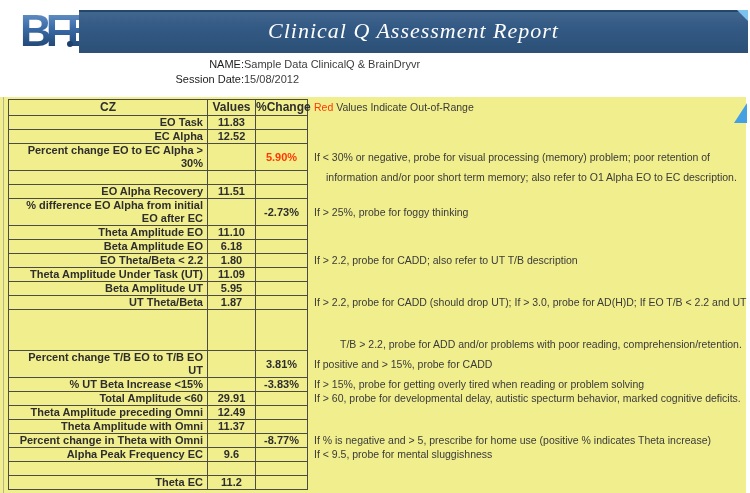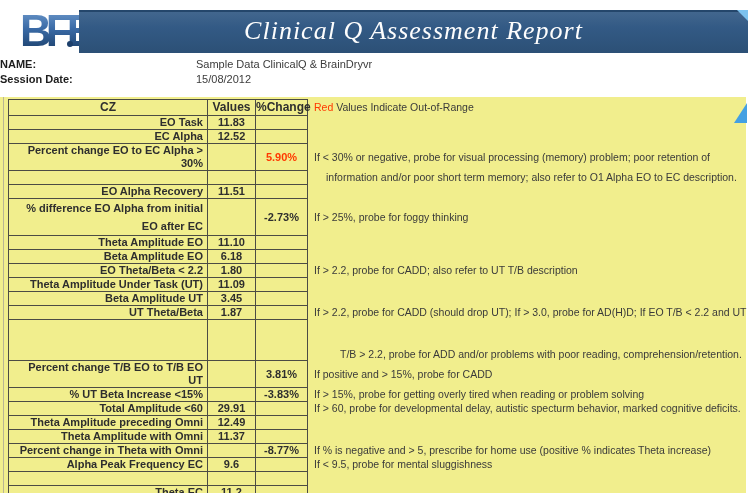--- a/index.html
+++ b/index.html
@@ -14,27 +14,27 @@
     background: linear-gradient(180deg, #6f9bcd 0%, #3a6aa6 45%, #173a63 100%);
     -webkit-background-clip: text; background-clip: text; color: transparent;
   }
   .logo-dot { position: absolute; left: 47px; bottom: 7px; width: 6px; height: 6px;
     border-radius: 50%; background: #1c3f6b; }
 
   .banner { position: absolute; left: 79px; top: 10px; width: 669px; height: 43px;
     background: linear-gradient(180deg, #44688f 0%, #335a85 40%, #2c5076 100%);
     box-shadow: inset 0 2px 0 #24466b; display: flex; align-items: center; justify-content: center; }
   .banner-title { color: #fdfdfd; font-family: "Liberation Serif", serif; font-style: italic;
-    font-size: 26px; letter-spacing: 1px; padding-bottom: 2px; }
+    font-size: 22px; letter-spacing: 1px; padding-bottom: 2px; }
   .banner-corner { position: absolute; right: 0; top: 0; width: 0; height: 0;
     border-top: 11px solid #7cc2ef; border-left: 11px solid transparent; }
 
   .meta { position: absolute; left: 0; top: 57px; width: 480px; font-size: 11px; }
   .meta-row { display: flex; line-height: 15px; }
-  .meta-label { width: 196px; text-align: left; font-weight: 700; color: #1d1d1d; }
+  .meta-label { width: 196px; text-align: right; font-weight: 400; color: #1d1d1d; margin-left: 48px; }
   .meta-value { color: #3c3c3c; font-weight: 400; }
 
   
   .sheet { position: absolute; left: 0; top: 97px; width: 746px; height: 396px;
     background: #f1ee8d; }
   .sheet-left-line { position: absolute; left: 3px; top: 0; width: 1px; height: 396px;
     background: #b9b594; }
   .flag-tri { position: absolute; left: 734px; top: 103px; width: 0; height: 0;
     border-bottom: 20px solid #44a0e2; border-left: 13px solid transparent; }
 
@@ -48,21 +48,21 @@
   .qtable .c-label { border: 1px solid #4c4c44; text-align: right; padding: 0 4px; }
   .qtable .c-val   { border: 1px solid #4c4c44; text-align: center; margin-top: 32px; }
   .qtable .c-pct   { border: 1px solid #4c4c44; text-align: center; }
   .qtable .c-note  { border: none; padding-left: 6px; }
   .qtable .c-note .note { white-space: nowrap; font-weight: 400; font-size: 10.5px;
     color: #3a3a3a; }
   .qtable tr.hdr td { height: 16px; }
   .qtable tr.hdr .c-label, .qtable tr.hdr .c-val, .qtable tr.hdr .c-pct {
     text-align: center; font-size: 12px; }
   .qtable tr.tall td { height: 27px; }
-  .qtable tr.tall .c-label { line-height: 18px; margin-top: 37px; }
+  .qtable tr.tall .c-label { line-height: 13px; margin-top: 37px; }
   .red { color: #ff3800 !important; }
 </style>
 </head>
 <body>
 
 <div class="stage">
 
   <div class="logo">
     <div class="logo-text">BFE</div>
     <div class="logo-dot"></div>
@@ -165,21 +165,21 @@
             </td>
           </tr>
           <tr>
             <td class="c-label">Theta Amplitude Under Task (UT)</td>
             <td class="c-val">11.09</td>
             <td class="c-pct"></td>
             <td class="c-note"></td>
           </tr>
           <tr>
             <td class="c-label">Beta Amplitude UT</td>
-            <td class="c-val">3.45</td>
+            <td class="c-val">5.95</td>
             <td class="c-pct"></td>
             <td class="c-note"></td>
           </tr>
           <tr>
             <td class="c-label">UT Theta/Beta</td>
             <td class="c-val">1.87</td>
             <td class="c-pct"></td>
             <td class="c-note">
               <div class="note"><span>If &gt; 2.2, probe for CADD (should drop UT); If &gt; 3.0, probe for AD(H)D; If EO T/B &lt; 2.2 and UT</span></div>
             </td>

